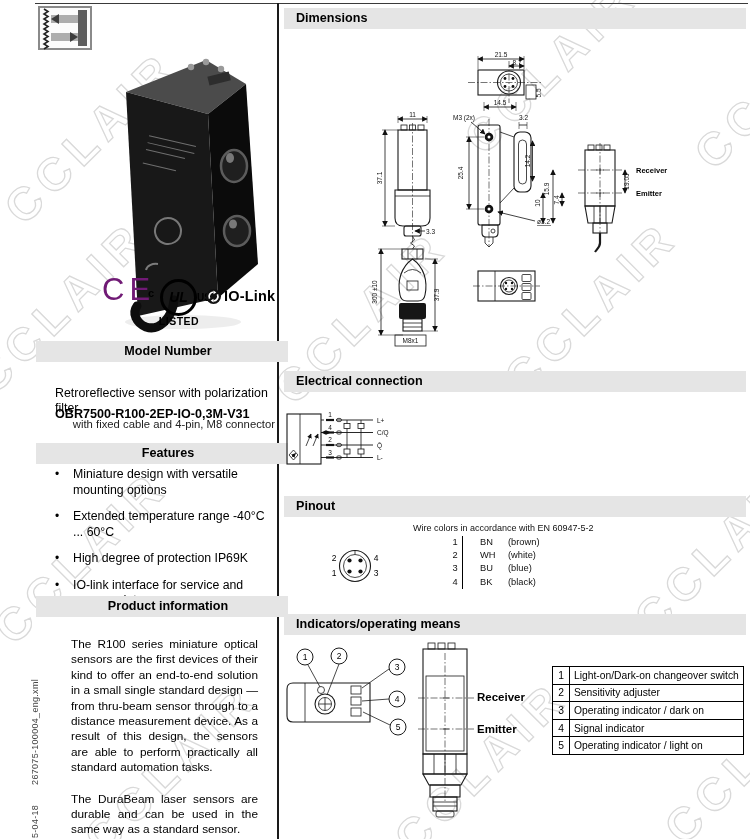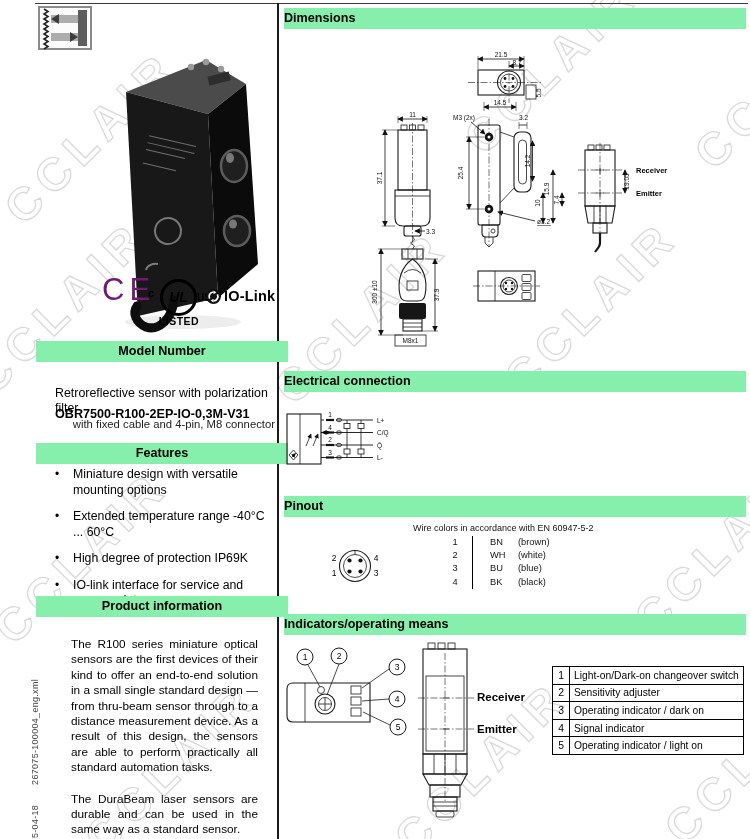--- a/index.html
+++ b/index.html
@@ -10,22 +10,22 @@
   
   .wm {
     position:absolute; font-size:46px; font-weight:bold; letter-spacing:8px;
     color:transparent; -webkit-text-stroke:1.3px #d9d9d9;
     transform:rotate(-45deg); white-space:nowrap; z-index:0; pointer-events:none;
   }
   .content { position:absolute; inset:0; z-index:1; }
   .toprule { position:absolute; left:35px; top:3px; width:713px; height:1px; background:#3a3a3a; }
   .vdivider { position:absolute; left:277px; top:3px; width:1.5px; height:836px; background:#1a1a1a; }
   .bar {
-    position:absolute; height:21px; background:#86efac; box-sizing:border-box;
-    font-size:12.6px; font-weight:bold; line-height:21px; padding-left:0;
+    position:absolute; height:21px; background:#e5e5e5; box-sizing:border-box;
+    font-size:12.6px; font-weight:bold; line-height:21px; padding-left:12px;
   }
   .bar-left { left:36px; width:252px;text-align:center; }
   .bar-right { left:284px; width:462px; }
   .sidetext {
     position:absolute; left:30px; top:838px; transform:rotate(-90deg);
     transform-origin:0 0; white-space:nowrap; font-size:9px; color:#444; letter-spacing:.3px;
   }
   .sidetext span { margin-right:20px; }
   
   .model-number { position:absolute; left:55px; top:367px; width:220px; font-size:12.6px; font-weight:bold;margin-top:40px; }
@@ -44,21 +44,21 @@
   .ul-c  { position:absolute; left:0; top:8px; font-size:11px; font-weight:bold; }
   .ul-us { position:absolute; left:49px; top:13px; font-size:10px; font-weight:bold; }
   .ul-listed { position:absolute; left:0px; top:36px; width:62px; text-align:center; font-size:10.5px; font-weight:bold; letter-spacing:.5px; }
   .iolink-wrap { position:absolute; left:206px; top:288px; display:flex; align-items:center; }
   .iolink-text { font-size:14.5px; font-weight:bold; margin-left:3px; letter-spacing:.2px; }
   
   .pinout-note { position:absolute; left:413px; top:523px; font-size:9px; color:#111; }
   .wire-table { position:absolute; left:448px; top:536px; font-size:9.3px; color:#111; }
   .wt-row { display:flex; height:13.2px; line-height:13.2px; }
   .wt-pin { width:14px; text-align:center; }
-  .wt-code { border-left:1.5px solid #000; margin-left:10px; padding-left:17px; width:28px; }
+  .wt-code { border-left:1.5px solid #000; padding-left:17px; width:28px; }
   .wt-color { width:70px; }
   .ind-table { position:absolute; left:552px; top:666px; border-collapse:collapse; font-size:10.3px; }
   .ind-table td { border:1px solid #000; height:16.6px; padding:0 4px; }
   .ind-table td.no { width:12px; text-align:center; padding:0 2px; }
   .rx-label { position:absolute; font-weight:bold; font-size:11.5px; }
   
   svg { position:absolute; overflow:visible; }
   .ol { fill:none; stroke:#1a1a1a; stroke-width:1.1; }
   .olt{ fill:none; stroke:#1a1a1a; stroke-width:0.8; }
   .cl { fill:none; stroke:#1a1a1a; stroke-width:0.6; stroke-dasharray:7 2 1.5 2; }

